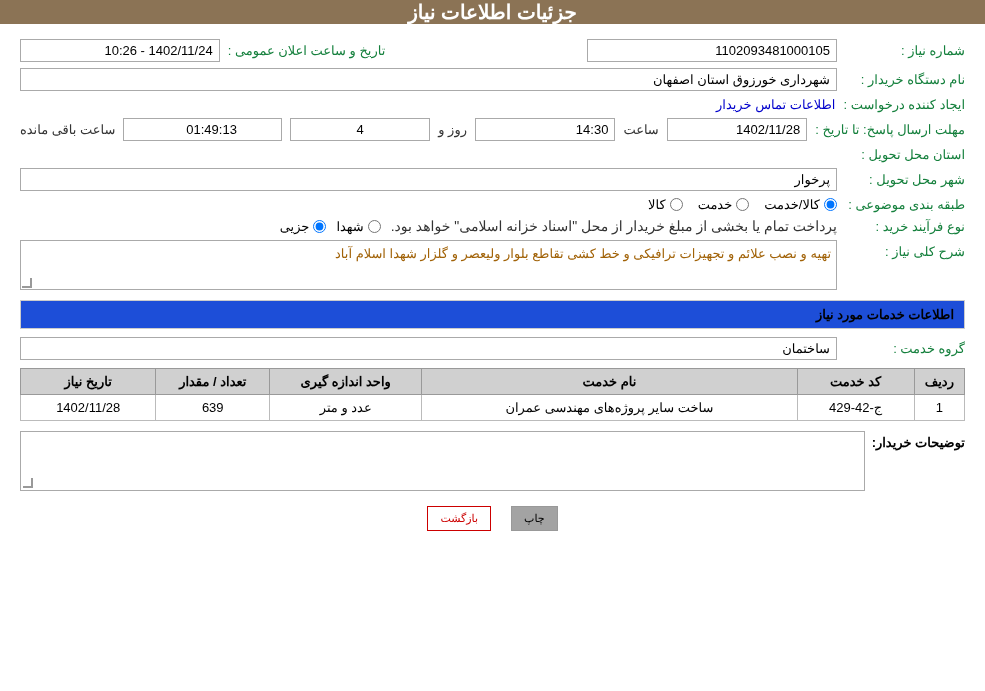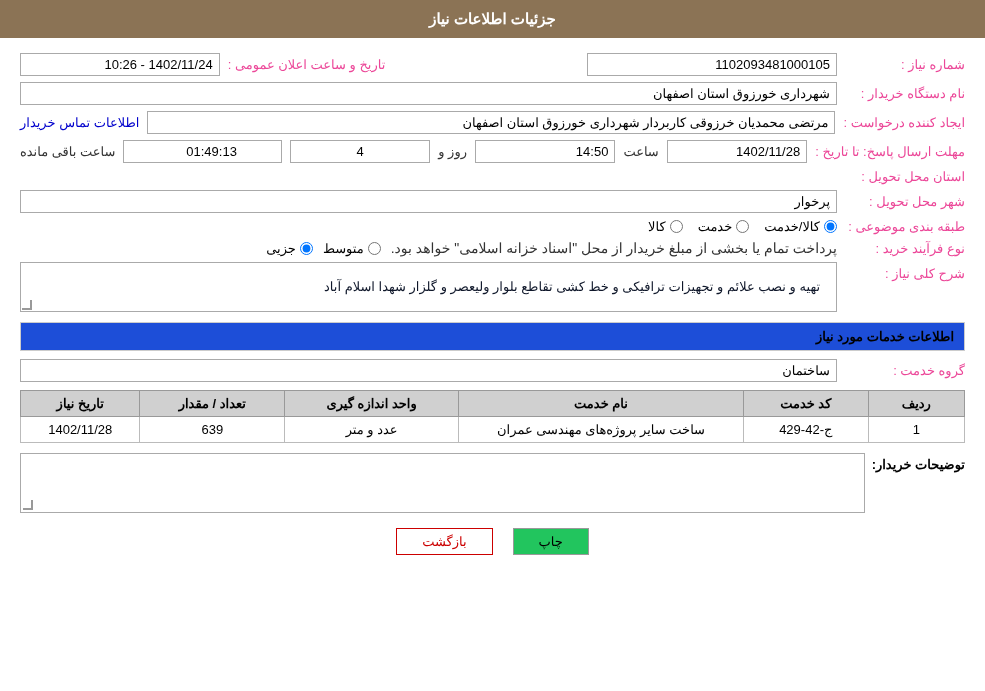--- a/index.html
+++ b/index.html
@@ -12,35 +12,35 @@
     .page-wrapper {
       width: 985px;
       min-height: 691px;
       background: #fff;
       margin: 0 auto;
     }
     .header-bar {
       background: #8B7355;
       color: #fff;
       text-align: center;
-      padding: 10px 20px;
-      font-size: 15px;
+      padding: 0 20px;
+      font-size: 20px;
       font-weight: bold;
     }
     .content-area {
       padding: 15px 20px;
     }
     .form-row {
       display: flex;
       align-items: center;
       margin-bottom: 6px;
       gap: 8px;
     }
     .field-label {
-      color: #ec4899;
+      color: #15803d;
       min-width: 120px;
       text-align: right;
       white-space: nowrap;
       flex-shrink: 0;
     }
     .field-value {
       border: 1px solid #aaa;
       background: #fff;
       padding: 3px 6px;
       min-height: 22px;
@@ -92,36 +92,36 @@
       gap: 10px;
       direction: rtl;
     }
     .process-note {
       color: #333;
       font-size: 14px;
     }
     .description-box {
       border: 1px solid #aaa;
       background: #fff;
-      padding: 16px;
+      padding: 5px;
       min-height: 50px;
       text-align: right;
-      color: #0f172a;
+      color: #a16207;
       width: 100%;
     }
     .services-table {
       width: 100%;
       border-collapse: collapse;
       margin-top: 8px;
       direction: rtl;
     }
     .services-table th {
       background: #d0d0d0;
       border: 1px solid #999;
-      padding: 5px 23px;
+      padding: 5px 0;
       text-align: center;
       font-weight: bold;
     }
     .services-table td {
       border: 1px solid #bbb;
       padding: 5px 8px;
       text-align: center;
       background: #fff;
     }
     .buyer-notes {
@@ -143,28 +143,28 @@
       position: relative;
     }
     .footer-buttons {
       display: flex;
       justify-content: center;
       gap: 20px;
       margin-top: 15px;
       padding-bottom: 20px;
     }
     .btn {
-      padding: 5px 25px;
+      padding: 5px 12px;
       border: 1px solid #999;
       cursor: pointer;
-      font-size: 13px;
+      font-size: 11px;
       font-family: Tahoma, Arial, sans-serif;
     }
     .btn-print {
-      background: #22c55e;
+      background: #a3a3a3;
       text-align: right;
     }
     .btn-back {
       background: #fff;
       border-color: #cc0000;
       color: #cc0000;
     }
     .resize-handle {
       position: absolute;
       bottom: 2px;
@@ -195,29 +195,28 @@
       <div class="field-value" style="min-width:180px;">1402/11/24 - 10:26</div>
     </div>
 
     <div class="form-row">
       <span class="field-label">نام دستگاه خریدار :</span>
       <div class="field-value wide">شهرداری خورزوق استان اصفهان</div>
     </div>
 
     <div class="form-row">
       <span class="field-label">ایجاد کننده درخواست :</span>
-      <div class="field-value wide">مرتضی محمدیان خرزوقی کاربردار شهرداری خورزوق استان اصفهان</div>
       <span class="link-blue">اطلاعات تماس خریدار</span>
     </div>
 
     <div class="form-row">
       <span class="field-label">مهلت ارسال پاسخ: تا تاریخ :</span>
       <div class="field-value" style="min-width:110px;">1402/11/28</div>
       <span class="small-label">ساعت</span>
-      <div class="field-value" style="min-width:70px;">14:50</div>
+      <div class="field-value" style="min-width:70px;">14:30</div>
       <span class="small-label">روز و</span>
       <div class="field-value" style="min-width:40px;text-align:center;">4</div>
       <div class="field-value" style="min-width:90px;text-align:center;padding-left:24px;">01:49:13</div>
       <span class="small-label">ساعت باقی مانده</span>
     </div>
 
     <div class="form-row">
       <span class="field-label">استان محل تحویل :</span>
     </div>
 
@@ -243,21 +242,21 @@
         </div>
       </div>
     </div>
 
     <div class="form-row">
       <span class="field-label">نوع فرآیند خرید :</span>
       <div class="purchase-process-row">
         <span class="process-note">پرداخت تمام یا بخشی از مبلغ خریدار از محل "اسناد خزانه اسلامی" خواهد بود.</span>
         <div class="radio-item">
           <input type="radio" name="purchase" value="motevaset" style="">
-          <span>متوسط</span>
+          <span>شهدا</span>
         </div>
         <div class="radio-item">
           <input type="radio" name="purchase" value="jozei" checked="" style="">
           <span>جزیی</span>
         </div>
       </div>
     </div>
 
     <div class="form-row" style="align-items:flex-start;">
       <span class="field-label" style="padding-top:4px;">شرح کلی نیاز :</span>

